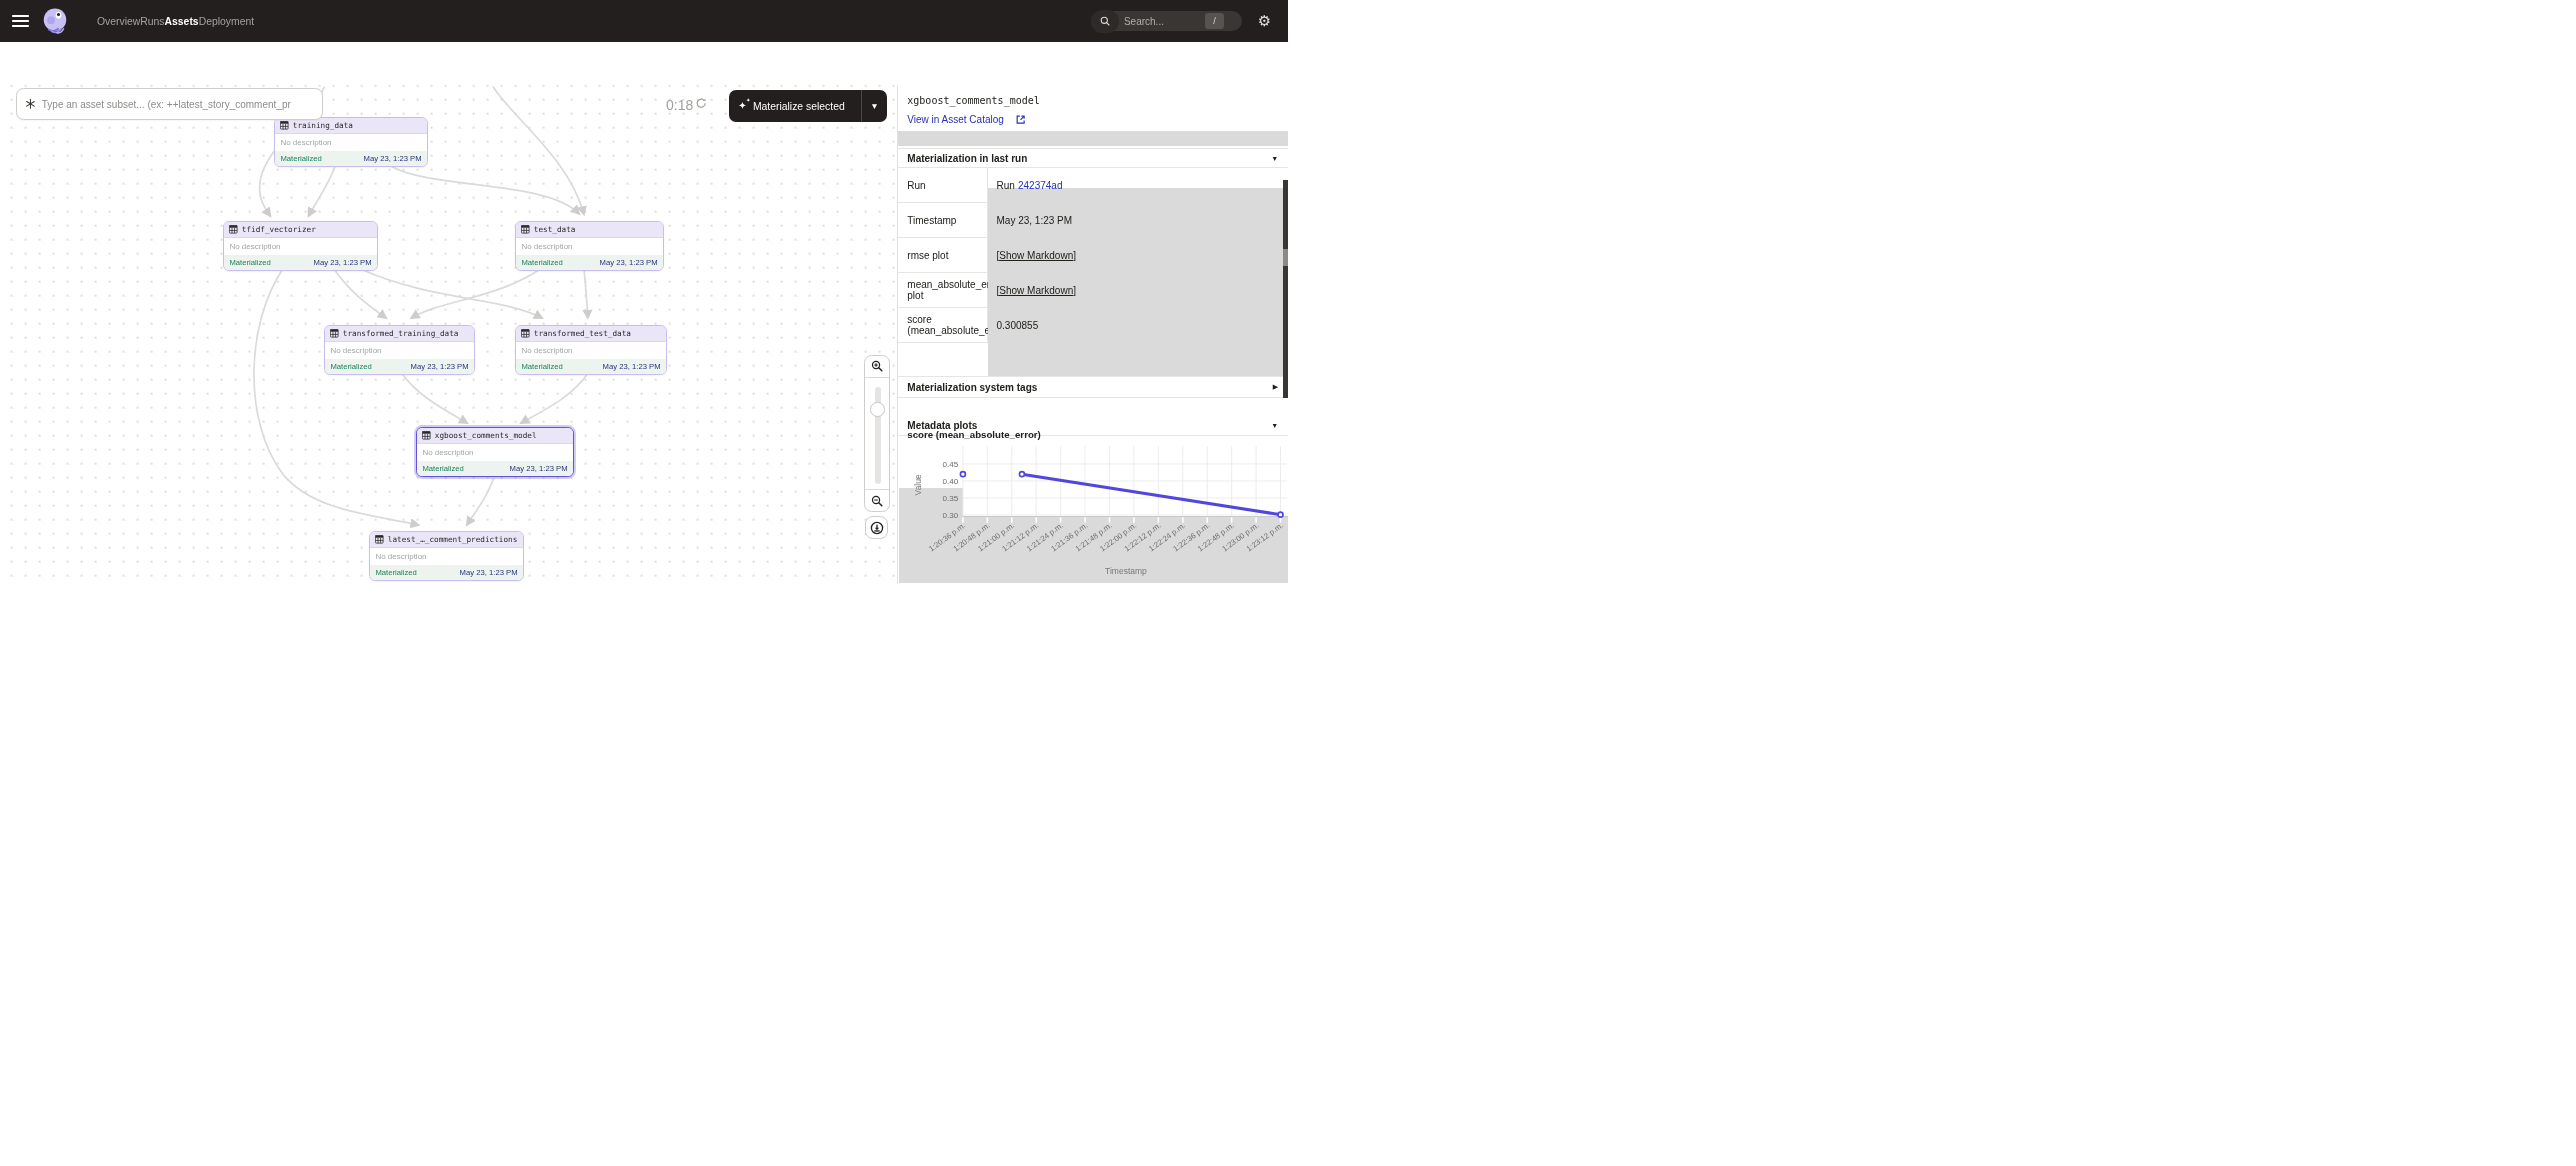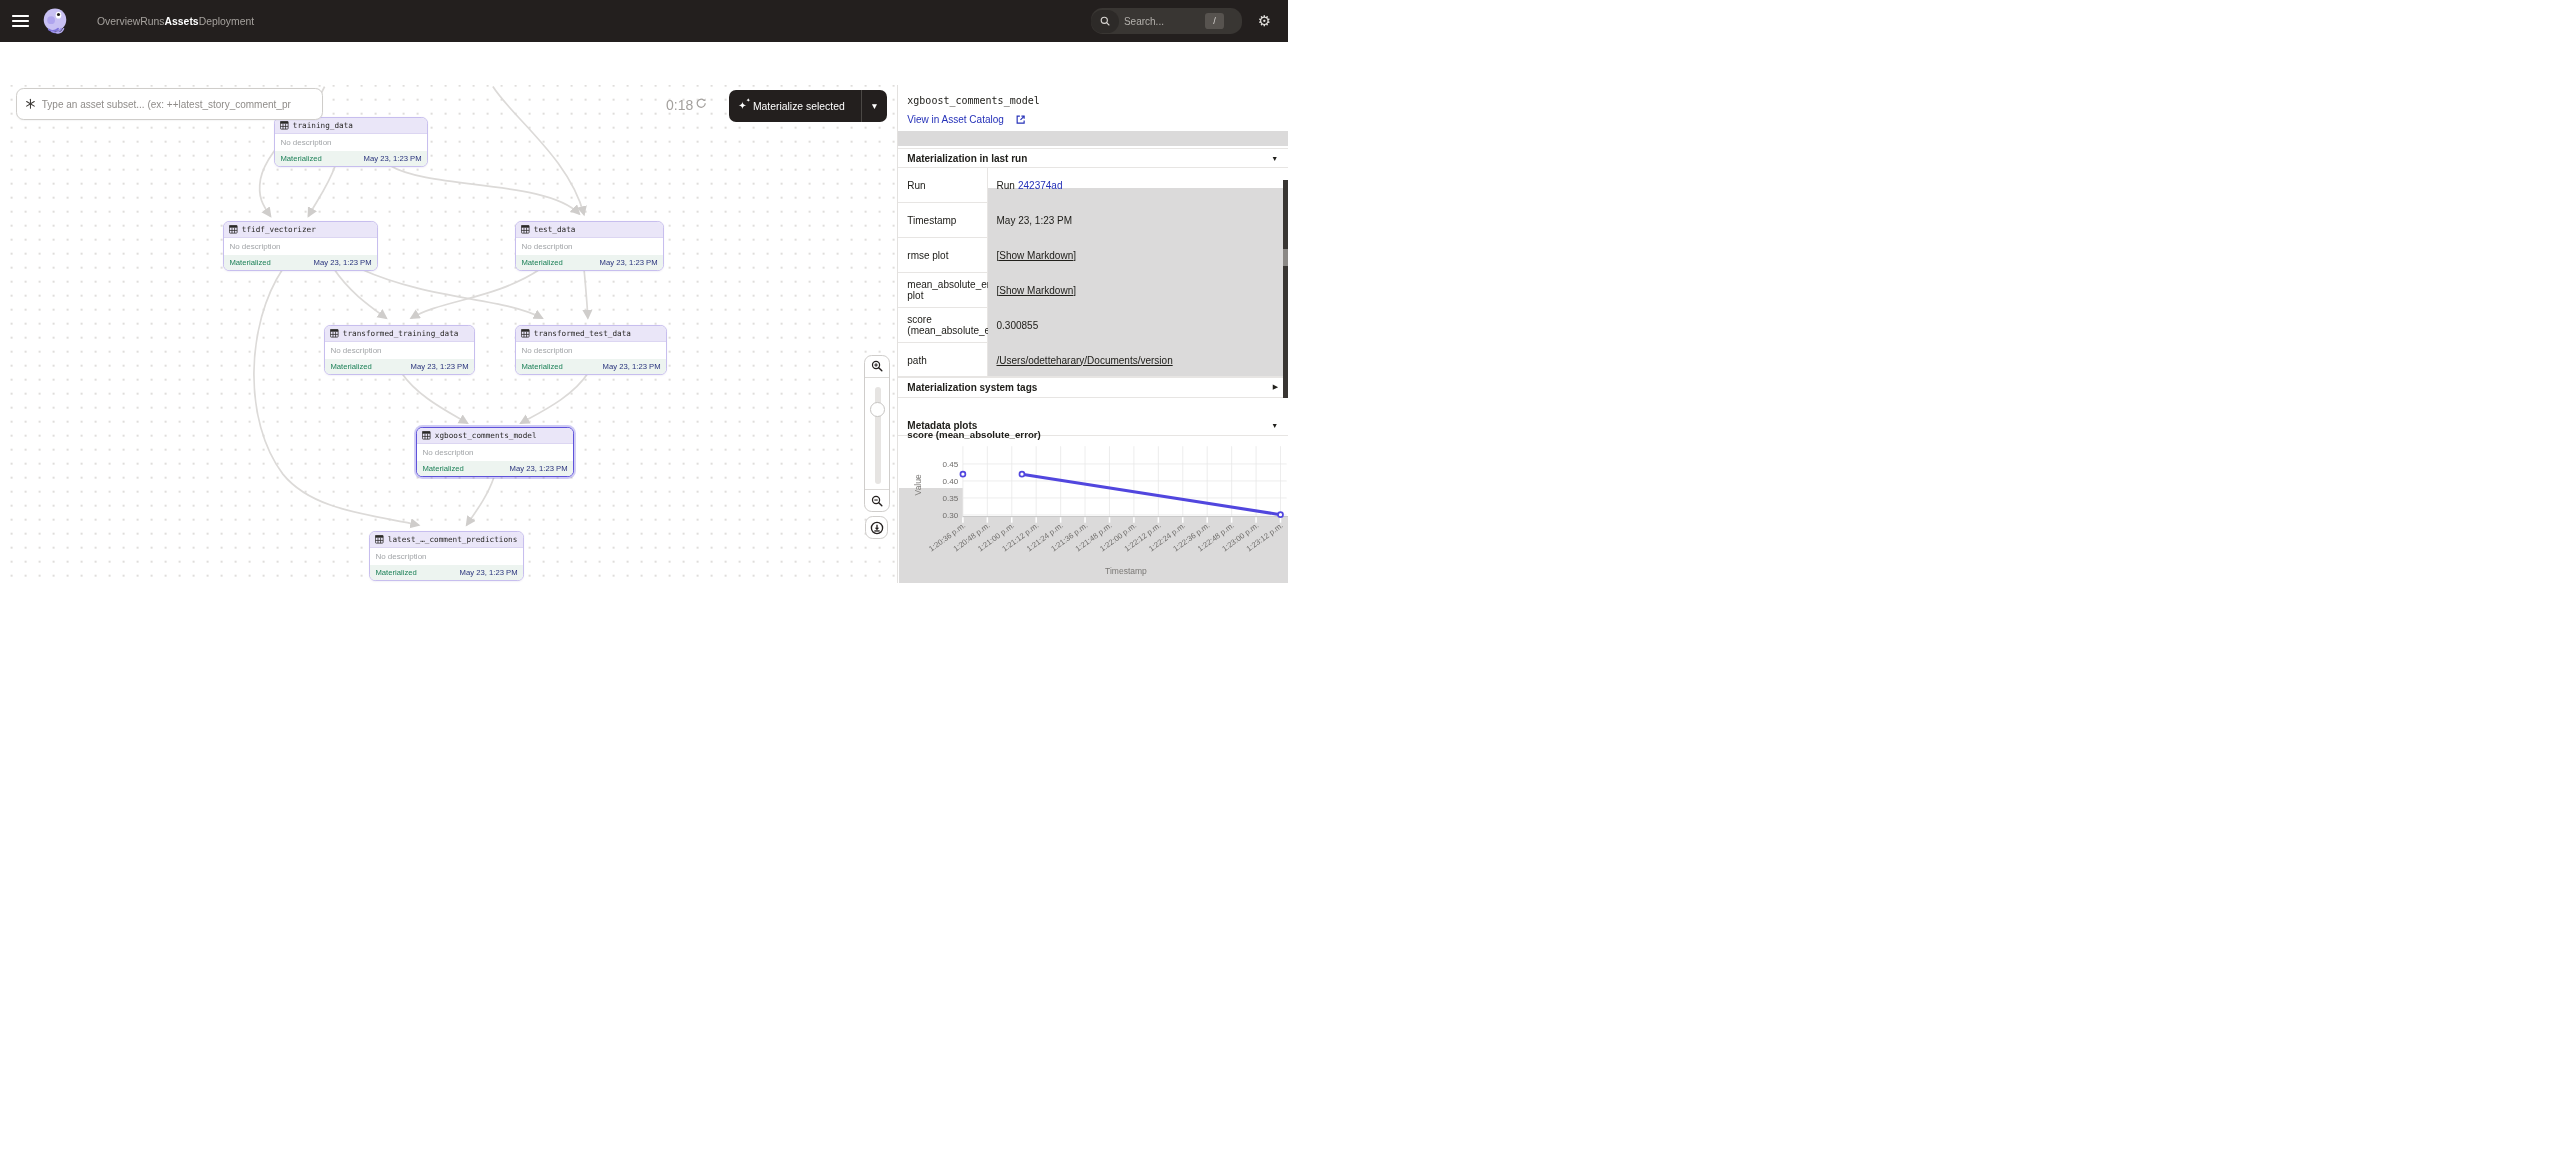--- a/index.html
+++ b/index.html
@@ -11,21 +11,21 @@
   .nav { position:absolute; left:0; top:0; width:1288px; height:42px; background:#231F1E;
          display:flex; align-items:center; z-index:30; }
   .hamburger { width:17px; height:12.4px; margin-left:11.6px; display:flex; flex-direction:column;
                justify-content:space-between; cursor:pointer; }
   .hamburger div { height:2.3px; background:#fff; border-radius:0.8px; }
   .logo { width:28px; height:28px; margin-left:12.4px; }
   .nav-links { display:flex; margin-left:28px; }
   .nav-item { color:#A5A19D; font-size:10.4px; cursor:pointer; }
   .nav-item.active { color:#fff; font-weight:700; }
   .nav-right { margin-left:auto; display:flex; align-items:center; gap:15.5px; margin-right:17px; }
-  .search-pill { width:151px; height:26px; background:#393633; border-radius:11.6px;
+  .search-pill { width:151px; height:20px; background:#393633; border-radius:11.6px;
                  display:flex; align-items:center; position:relative; }
   .search-cap { width:28px; height:23px; border-radius:11.6px; background:#2D2A28;
                 display:flex; align-items:center; justify-content:center; }
   .search-pill input { background:transparent; border:none; outline:none; color:#CFCCC9;
                        font-size:10px; width:81px; margin-left:4.6px; }
   .search-pill input::placeholder { color:#B3B0AC; }
   .slash-badge { position:absolute; right:18.5px; width:18.5px; height:15.5px; background:#57534F;
                  border-radius:3.1px; color:#D8D5D2; font-size:9.3px; display:flex;
                  align-items:center; justify-content:center; }
   .gear { color:#E4E2DF; font-size:14.7px; line-height:1; cursor:pointer; }
@@ -411,26 +411,20 @@
       </div>
       <div class="prow">
         <div class="k">mean_absolute_error plot</div>
         <div class="v">
             <a>[Show Markdown]</a>
           </div>
       </div>
       <div class="prow">
         <div class="k">score (mean_absolute_error)</div>
         <div class="v">0.300855</div>
-      </div>
-      <div class="prow">
-        <div class="k">path</div>
-        <div class="v">
-            <a>/Users/odetteharary/Documents/version</a>
-          </div>
       </div>
     </div>
 
     <div class="sec-row sec2">
       <span class="sec-label">Materialization system tags</span>
       <span class="sec-chev">▶</span>
     </div>
     <div class="sec-row sec3">
       <span class="sec-label">Metadata plots</span>
       <span class="sec-chev">▼</span>

